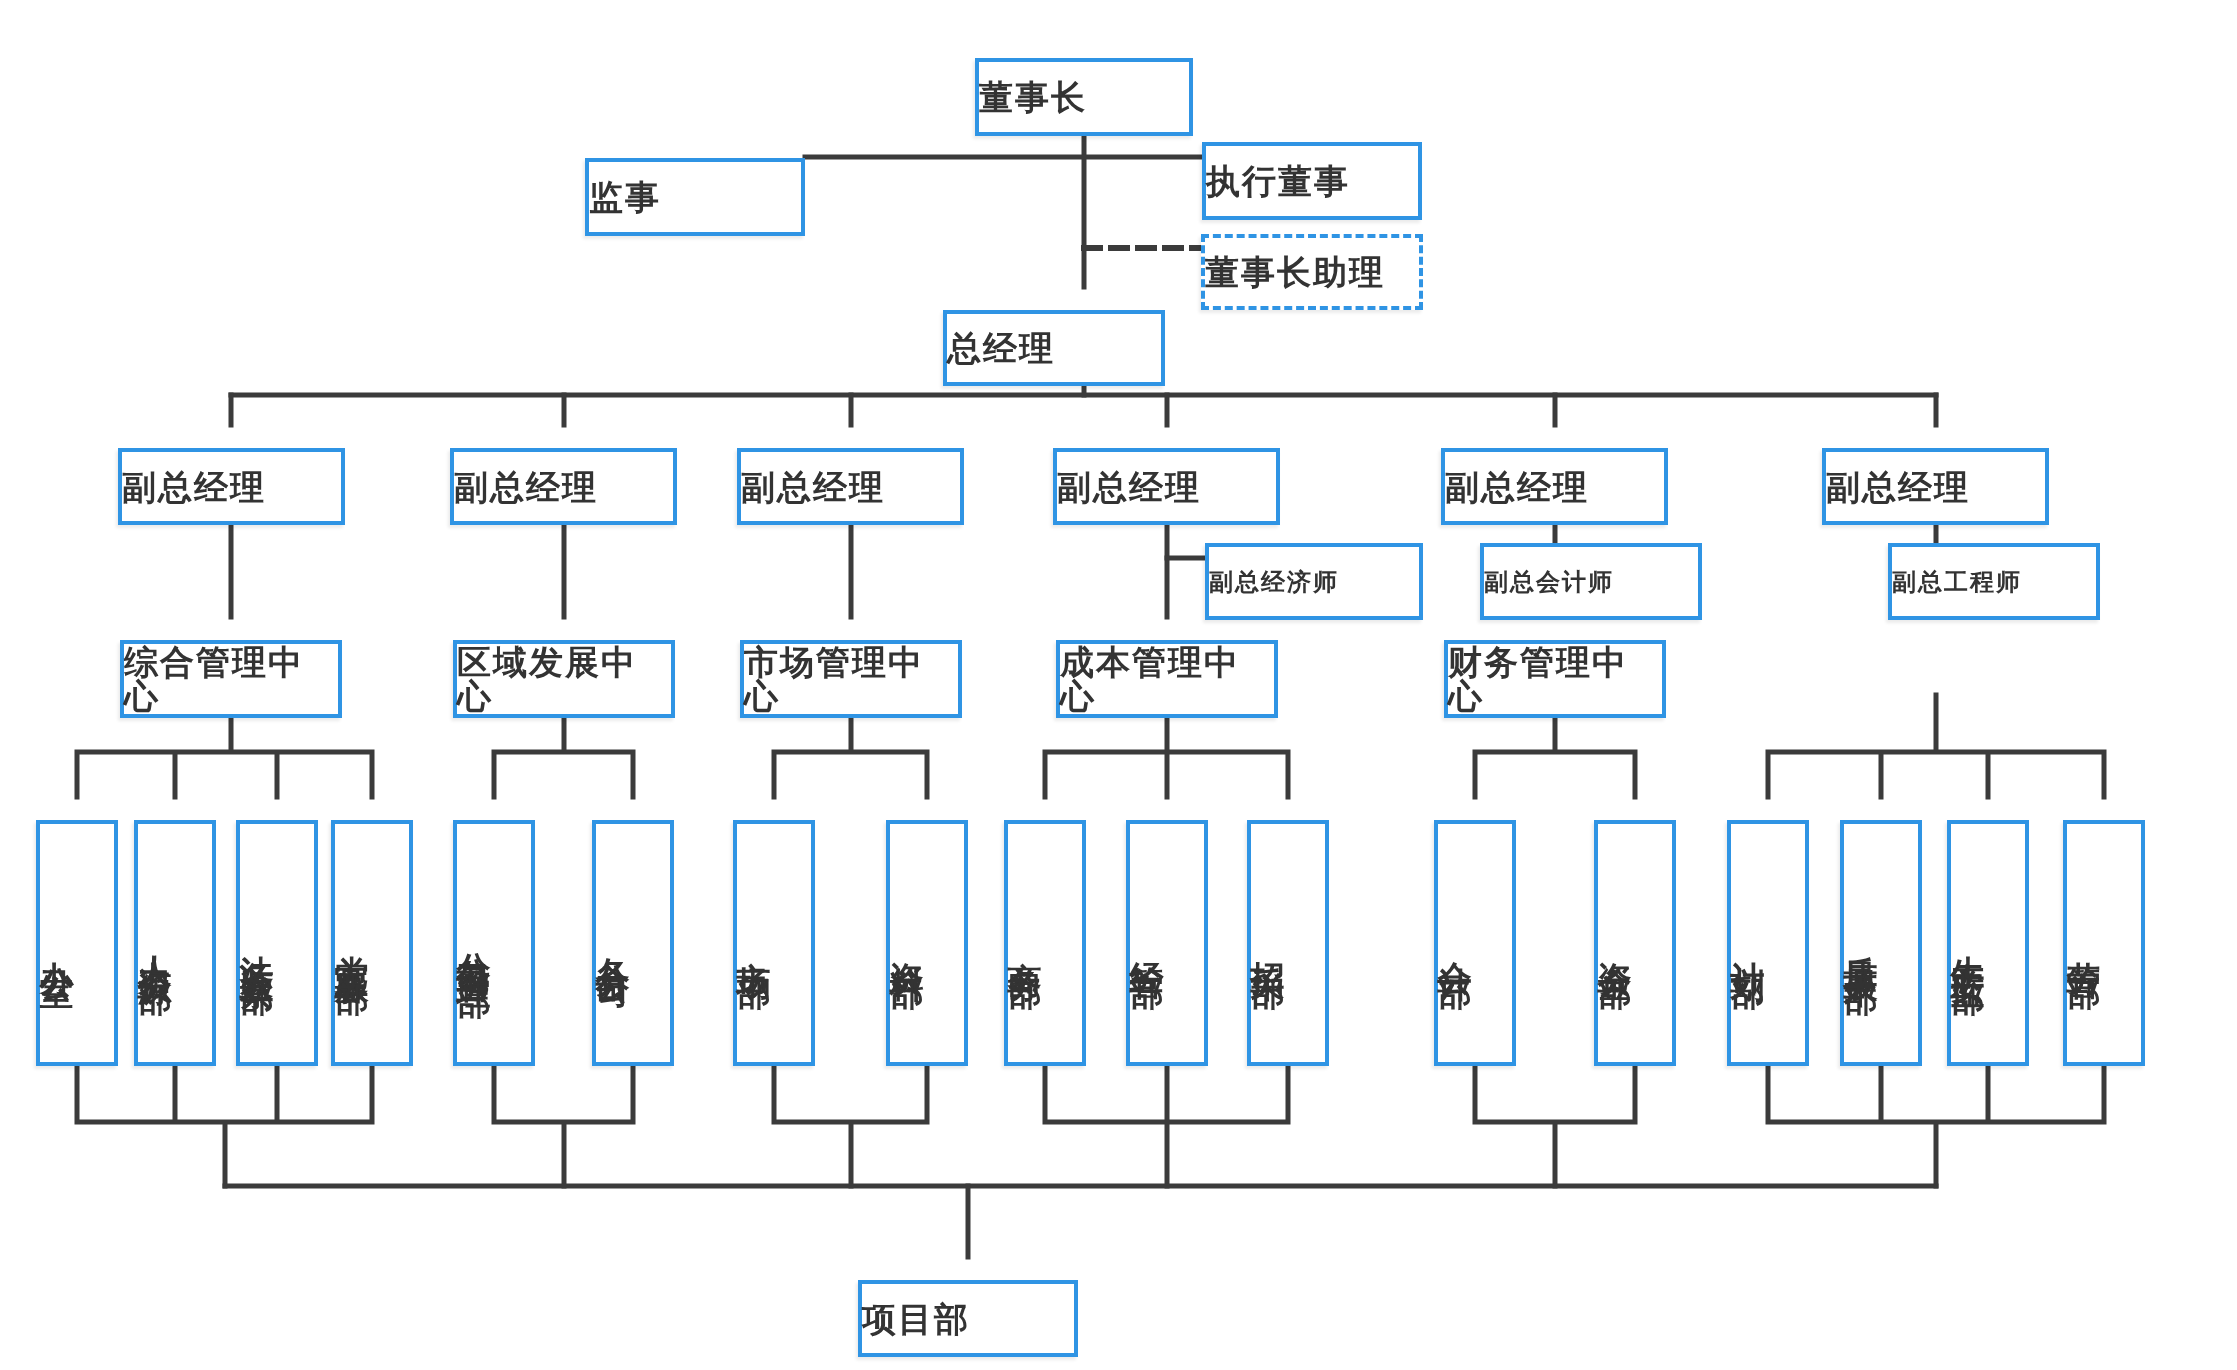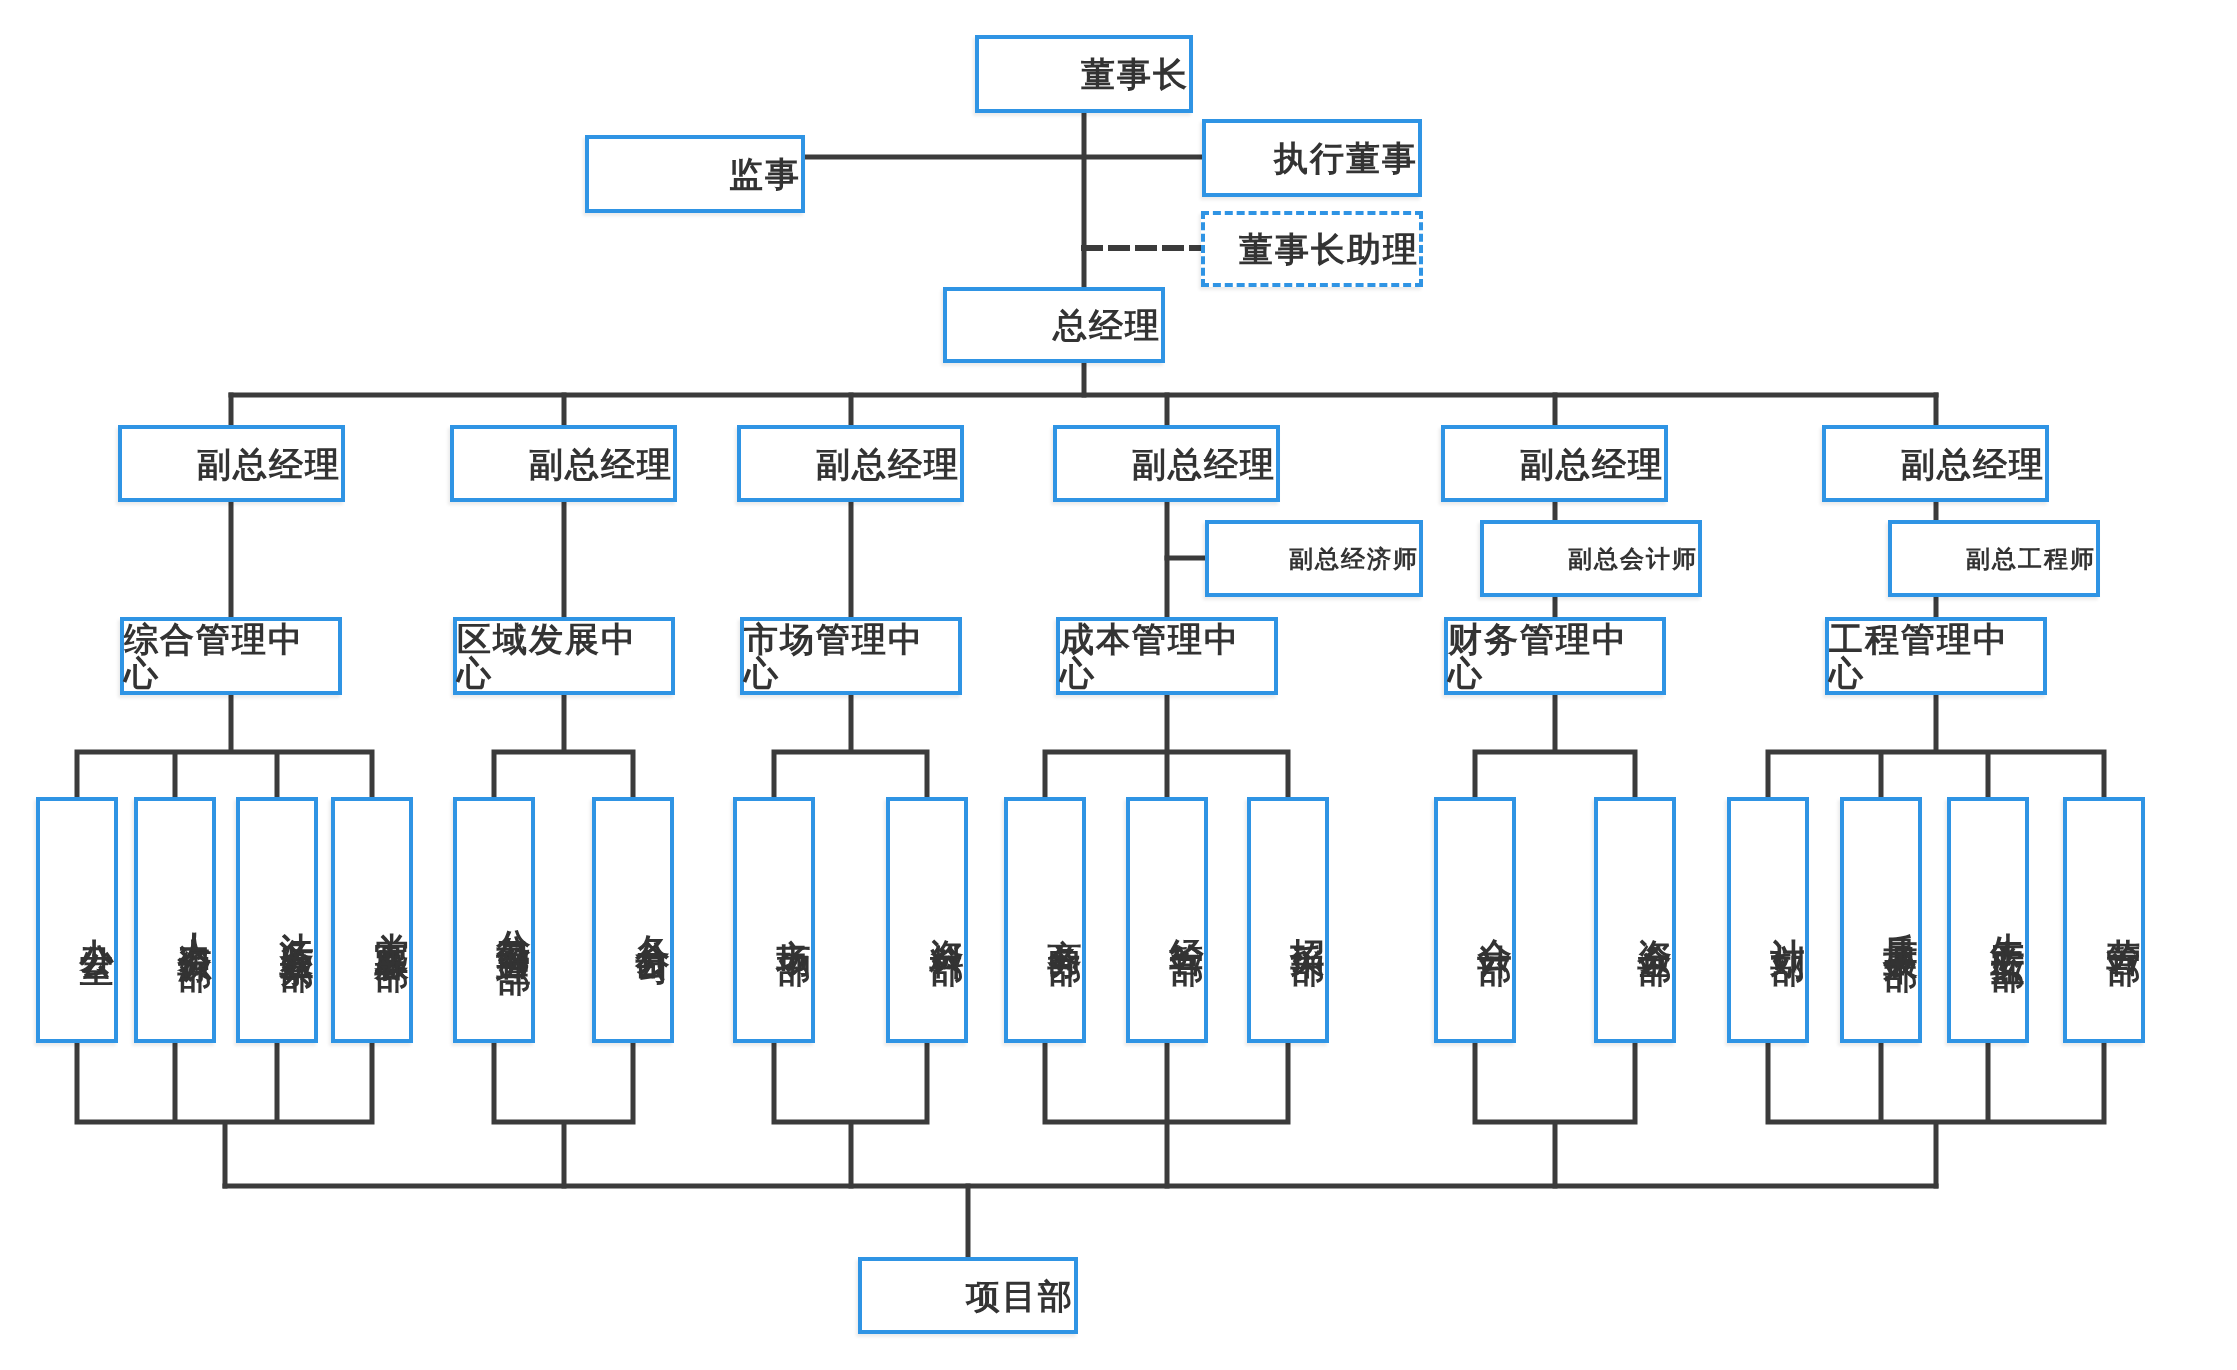--- a/index.html
+++ b/index.html
@@ -17,27 +17,28 @@
     overflow:hidden;
   }
   .wires{position:absolute;left:0;top:0;pointer-events:none;}
   .wires path{stroke:var(--line);stroke-width:5;fill:none;stroke-linecap:square;}
   .wires path.dash{stroke-dasharray:16 11;stroke-width:6;}
   .node{
     position:absolute;
     background:#fff;
     border:4px solid var(--blue);
     box-sizing:border-box;
-    display:flex;align-items:center;justify-content:flex-end;
+    display:flex;align-items:center;justify-content:flex-start;
     color:var(--text);
     font-weight:700;
     font-size:34px;
     letter-spacing:2px;
     line-height:1;
     box-shadow:-2px 3px 3px rgba(0,0,0,0.08);
+    margin-top:23px;
   }
   .node.dashed{border-style:dashed;}
   .node.vbox span{
     writing-mode:vertical-rl;
     text-orientation:upright;
     letter-spacing:6px;
   }
   
   .p-chairman{left:975px;top:35px;width:218px;height:78px}
   .p-supervisor{left:585px;top:135px;width:220px;height:78px}
@@ -167,23 +168,20 @@
     </div>
   <div class="node ctr p-c3">
       <span>市场管理中心</span>
     </div>
   <div class="node ctr p-c4">
       <span>成本管理中心</span>
     </div>
   <div class="node ctr p-c5">
       <span>财务管理中心</span>
     </div>
-  <div class="node ctr p-c6">
-      <span>工程管理中心</span>
-    </div>
 
   <div class="node vbox dept p-d1">
       <span>办公室</span>
     </div>
   <div class="node vbox dept p-d2">
       <span>人力资源部</span>
     </div>
   <div class="node vbox dept p-d3">
       <span>法务监察部</span>
     </div>

